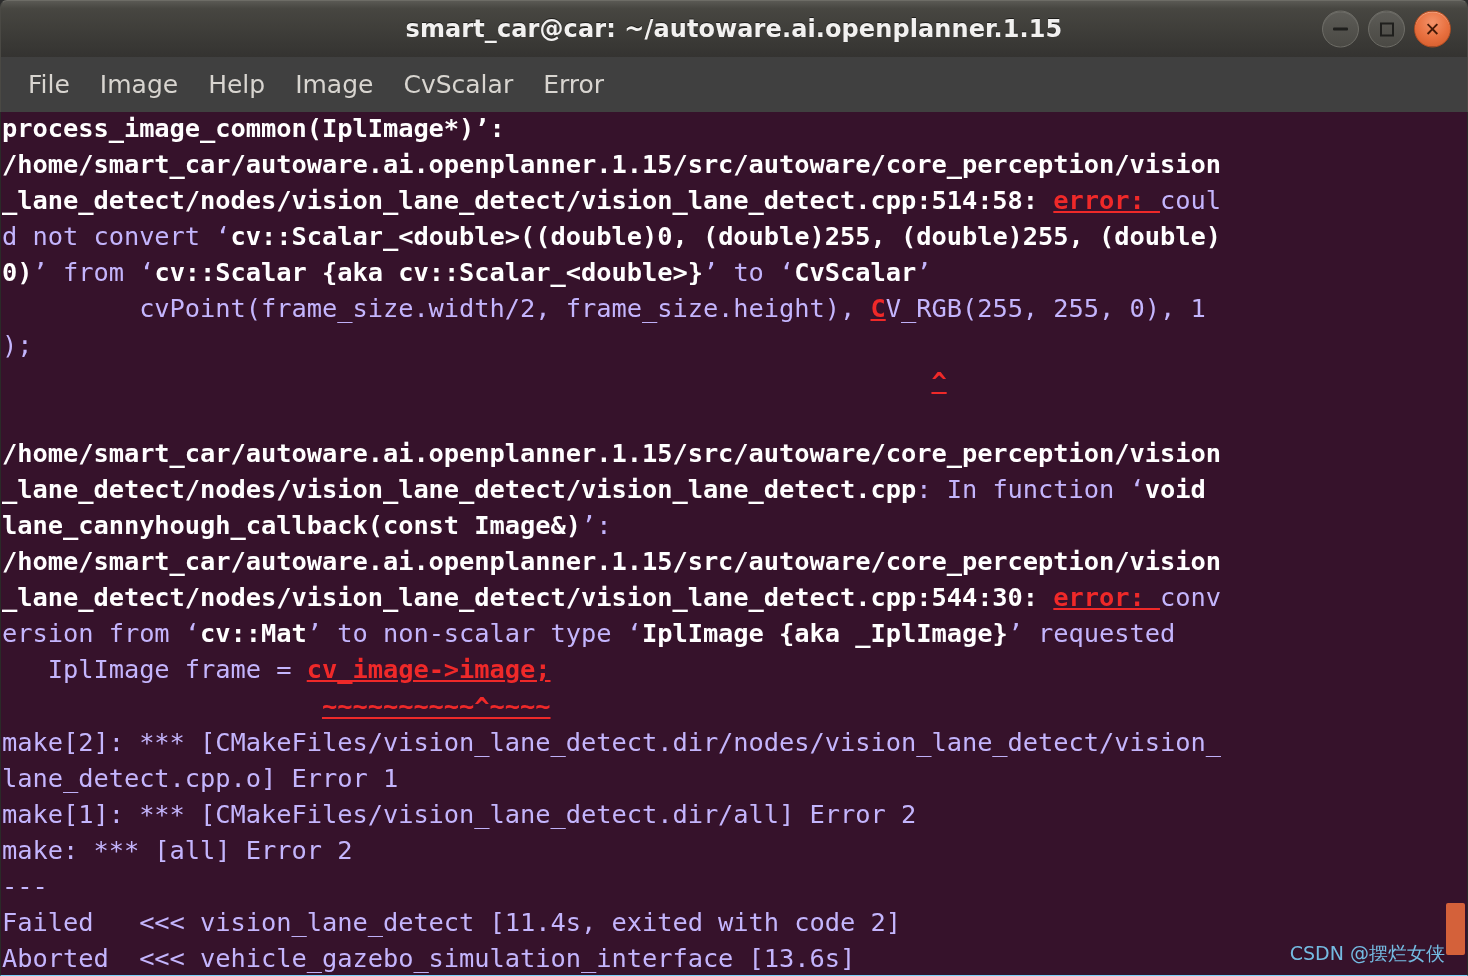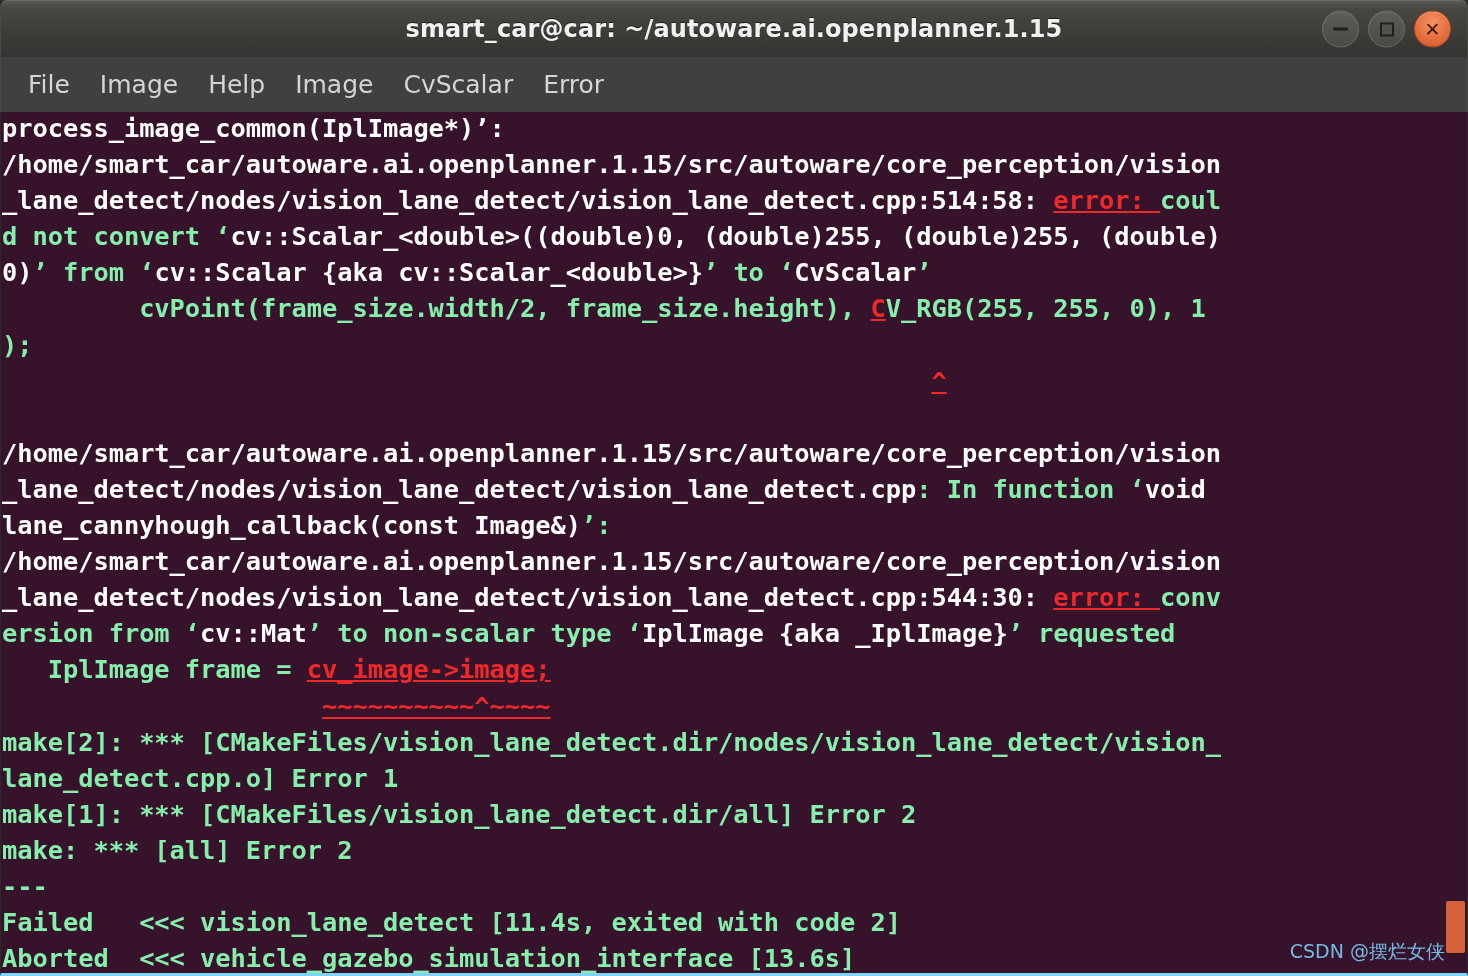--- a/index.html
+++ b/index.html
@@ -59,37 +59,37 @@
     font-size:25px; color:#d8d5d0;
     padding:3px 15px; white-space:nowrap;
   }
 
   
   .term {
     flex:1 1 auto; position:relative;
     background:#36122b;
     border-left:1px solid #2a2a28;
     border-right:1px solid #2a2a28;
-    border-bottom:3px solid #7dd3fc;
+    border-bottom:1px solid #7dd3fc;
     overflow:hidden;
   }
   .screen {
     position:absolute; left:0; top:-2px; right:0; bottom:0;
     padding:0 0 0 1px;
     font-family:"DejaVu Sans Mono", monospace;
     font-size:25.4px;
     line-height:36.1px;
     color:#e4e2df;
     white-space:pre;
     letter-spacing:-0.05px;
   }
   .line { height:36.1px; white-space:pre; }
   .b  { font-weight:bold; color:#ffffff; }
   .r  { color:#ef2929; font-weight:bold;text-decoration:underline; }
-  .n  { font-weight:bold; color:#86efac; }
+  .n  { font-weight:normal; color:#c4b5fd; }
 
   
   .scrollthumb {
     position:absolute; right:2px; width:19px;
     background:#d4613a; border-radius:2px;
   }
 
   
   .watermark {
     position:absolute; right:22px; bottom:8px;

